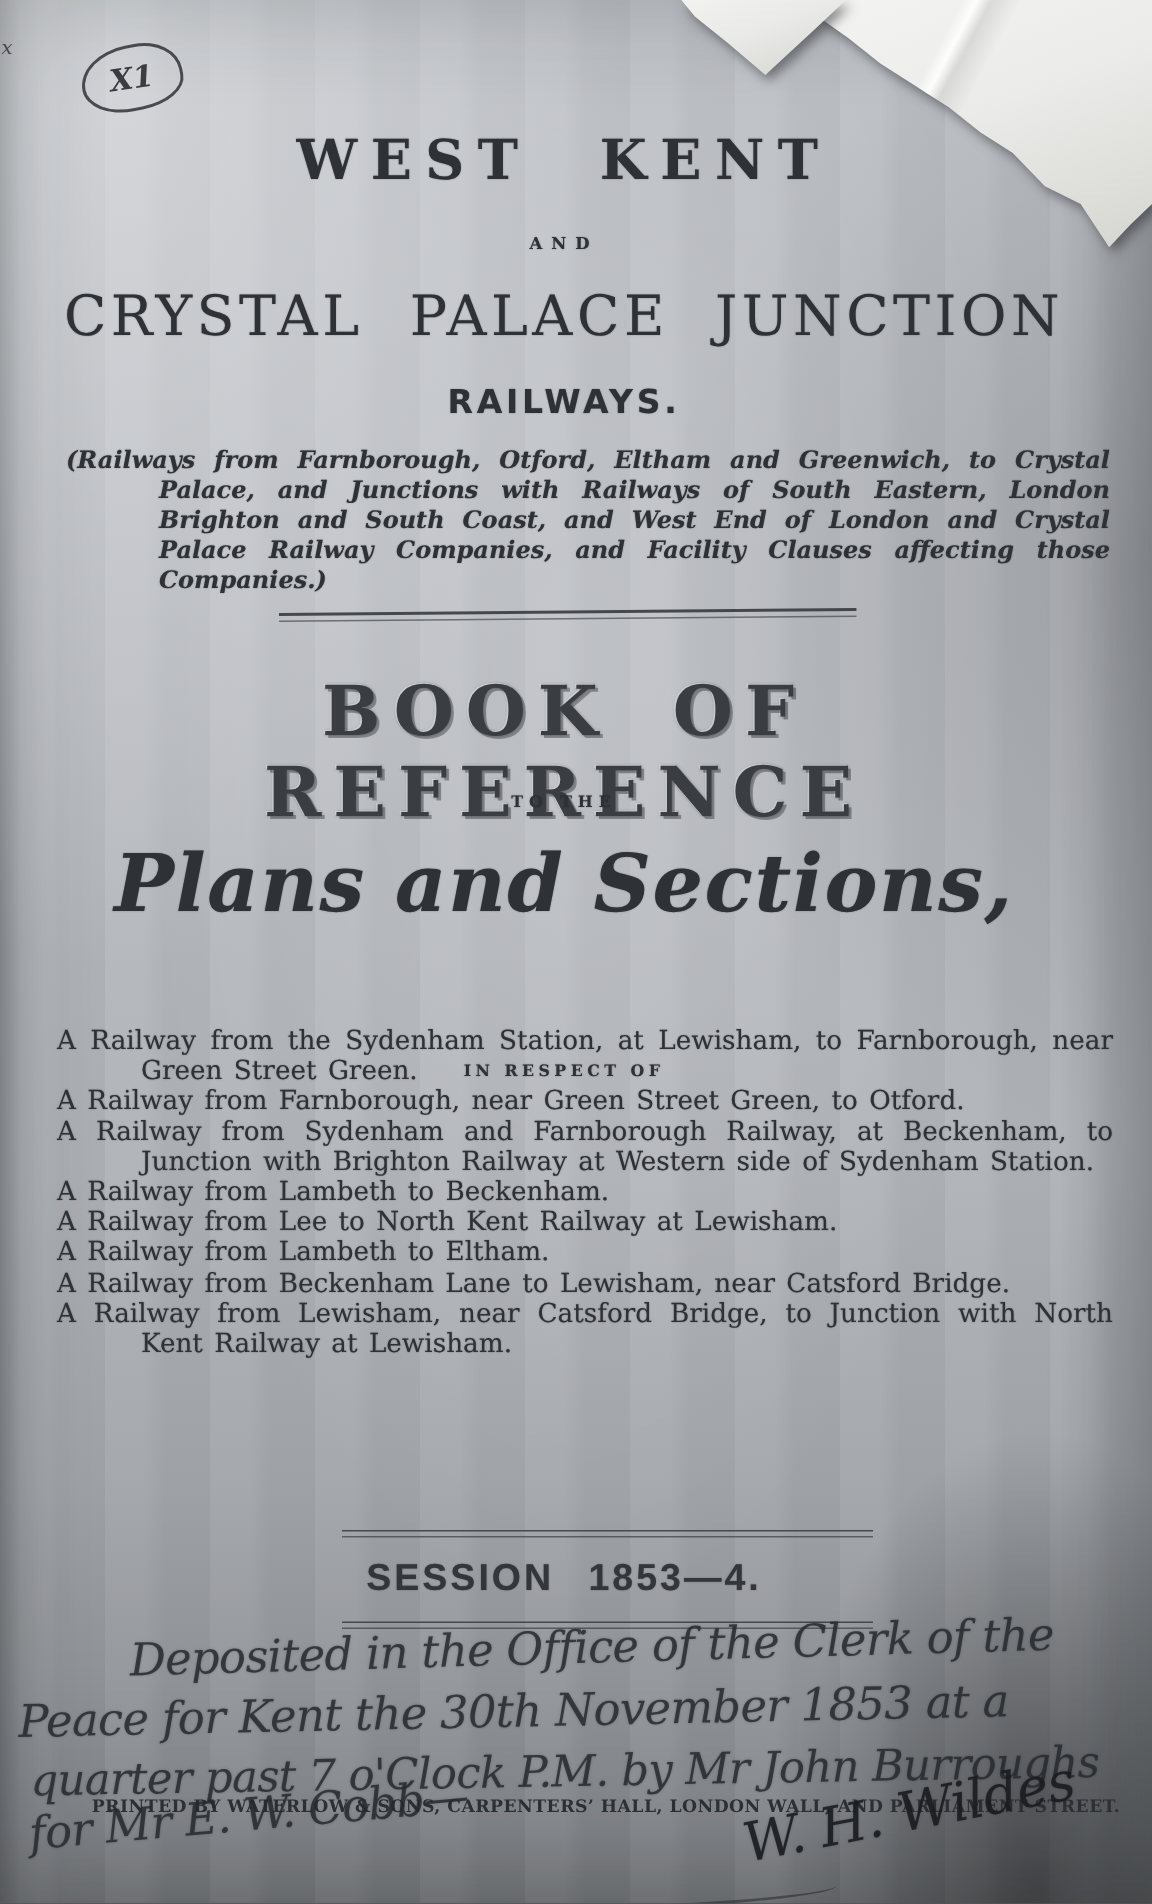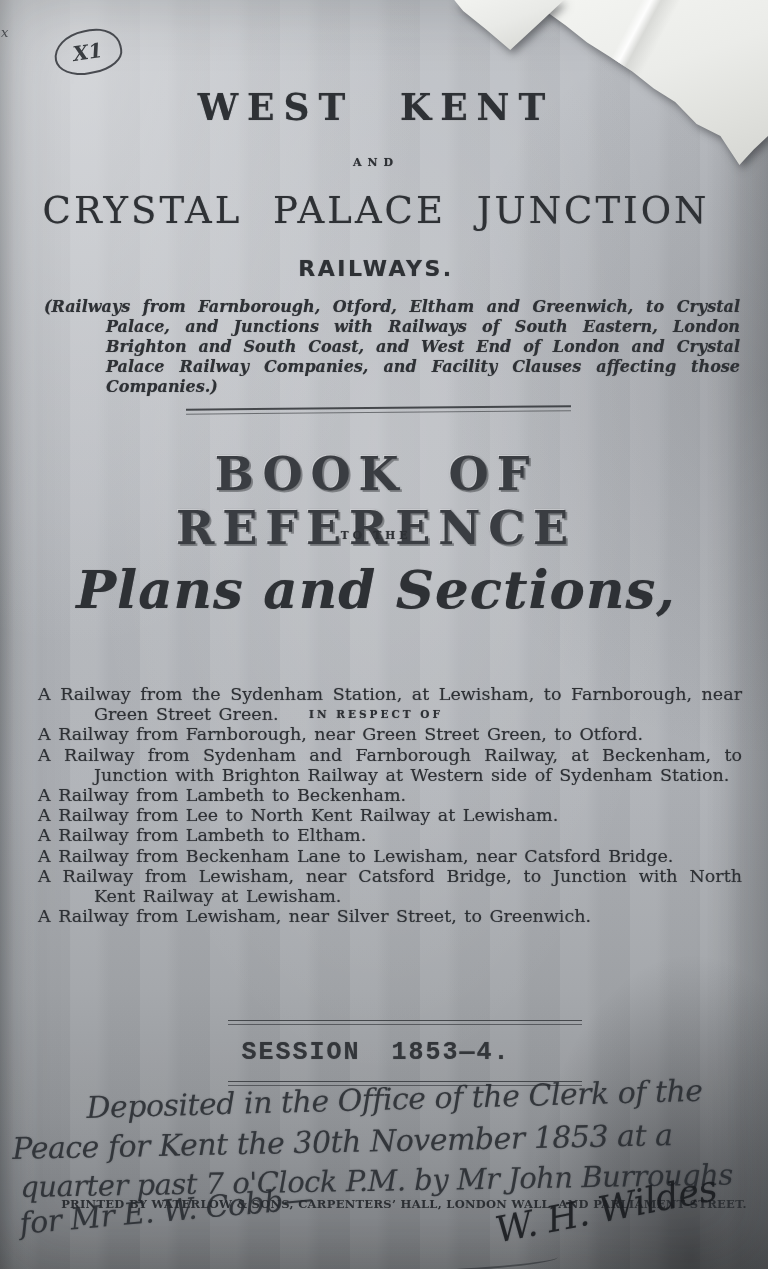--- a/index.html
+++ b/index.html
@@ -50,21 +50,21 @@
   .t-respect{top:672px;font-size:10.5px;font-weight:bold;letter-spacing:3px;margin-top:36px;}
   .rwlist{top:684px;left:38px;width:704px;font-size:17.5px;line-height:20.2px;}
   .rw-item{padding-left:56px;text-indent:-56px;text-align:justify;word-spacing:2px;}
   .rule-double{
     left:228px;width:354px;height:3px;
     border-top:1.5px solid rgba(48,51,55,.8);
     border-bottom:1px solid rgba(60,63,67,.7);
   }
   .rd-top{top:1020px;}
   .rd-bot{top:1081px;}
-  .t-session{top:1038px;font-family:Liberation Mono, monospace;font-size:25px;font-weight:bold;letter-spacing:2px;word-spacing:14px;color:#33363a;}
+  .t-session{top:1038px;font-family:Liberation Sans, sans-serif;font-size:25px;font-weight:bold;letter-spacing:2px;word-spacing:14px;color:#33363a;}
   
   .t-london{top:1167px;font-size:14px;font-weight:bold;letter-spacing:1px;color:#2c2f33;z-index:2;}
   .t-printer{top:1197px;font-size:11.5px;font-weight:bold;letter-spacing:.3px;color:#2c2f33;z-index:2;padding-left:28px;}
   
   .hw{
     font-style:italic;color:rgba(38,41,46,.82);
     letter-spacing:-.5px;white-space:nowrap;z-index:3;
     text-shadow:0 0 1.5px rgba(38,41,46,.35);
   }
   .hw1{left:86px;top:1090px;font-size:30px;transform:rotate(-1.6deg);transform-origin:left top;}
@@ -131,21 +131,20 @@
 
   <div class="abs rwlist printed">
     <div class="rw-item">A Railway from the Sydenham Station, at Lewisham, to Farnborough, near Green Street Green.</div>
     <div class="rw-item">A Railway from Farnborough, near Green Street Green, to Otford.</div>
     <div class="rw-item">A Railway from Sydenham and Farnborough Railway, at Beckenham, to Junction with Brighton Railway at Western side of Sydenham Station.</div>
     <div class="rw-item">A Railway from Lambeth to Beckenham.</div>
     <div class="rw-item">A Railway from Lee to North Kent Railway at Lewisham.</div>
     <div class="rw-item">A Railway from Lambeth to Eltham.</div>
     <div class="rw-item">A Railway from Beckenham Lane to Lewisham, near Catsford Bridge.</div>
     <div class="rw-item">A Railway from Lewisham, near Catsford Bridge, to Junction with North Kent Railway at Lewisham.</div>
-    <div class="rw-item">A Railway from Lewisham, near Silver Street, to Greenwich.</div>
   </div>
 
   <div class="abs rule-double rd-top"></div>
   <div class="abs ctr printed t-session">SESSION 1853—4.</div>
   <div class="abs rule-double rd-bot"></div>
 
   <div class="abs ctr t-printer">PRINTED BY WATERLOW &amp; SONS, CARPENTERS’ HALL, LONDON WALL, AND PARLIAMENT STREET.</div>
 
   <div class="abs hw hw1">Deposited in the Office of the Clerk of the</div>
   <div class="abs hw hw2">Peace for Kent the 30th November 1853 at a</div>

